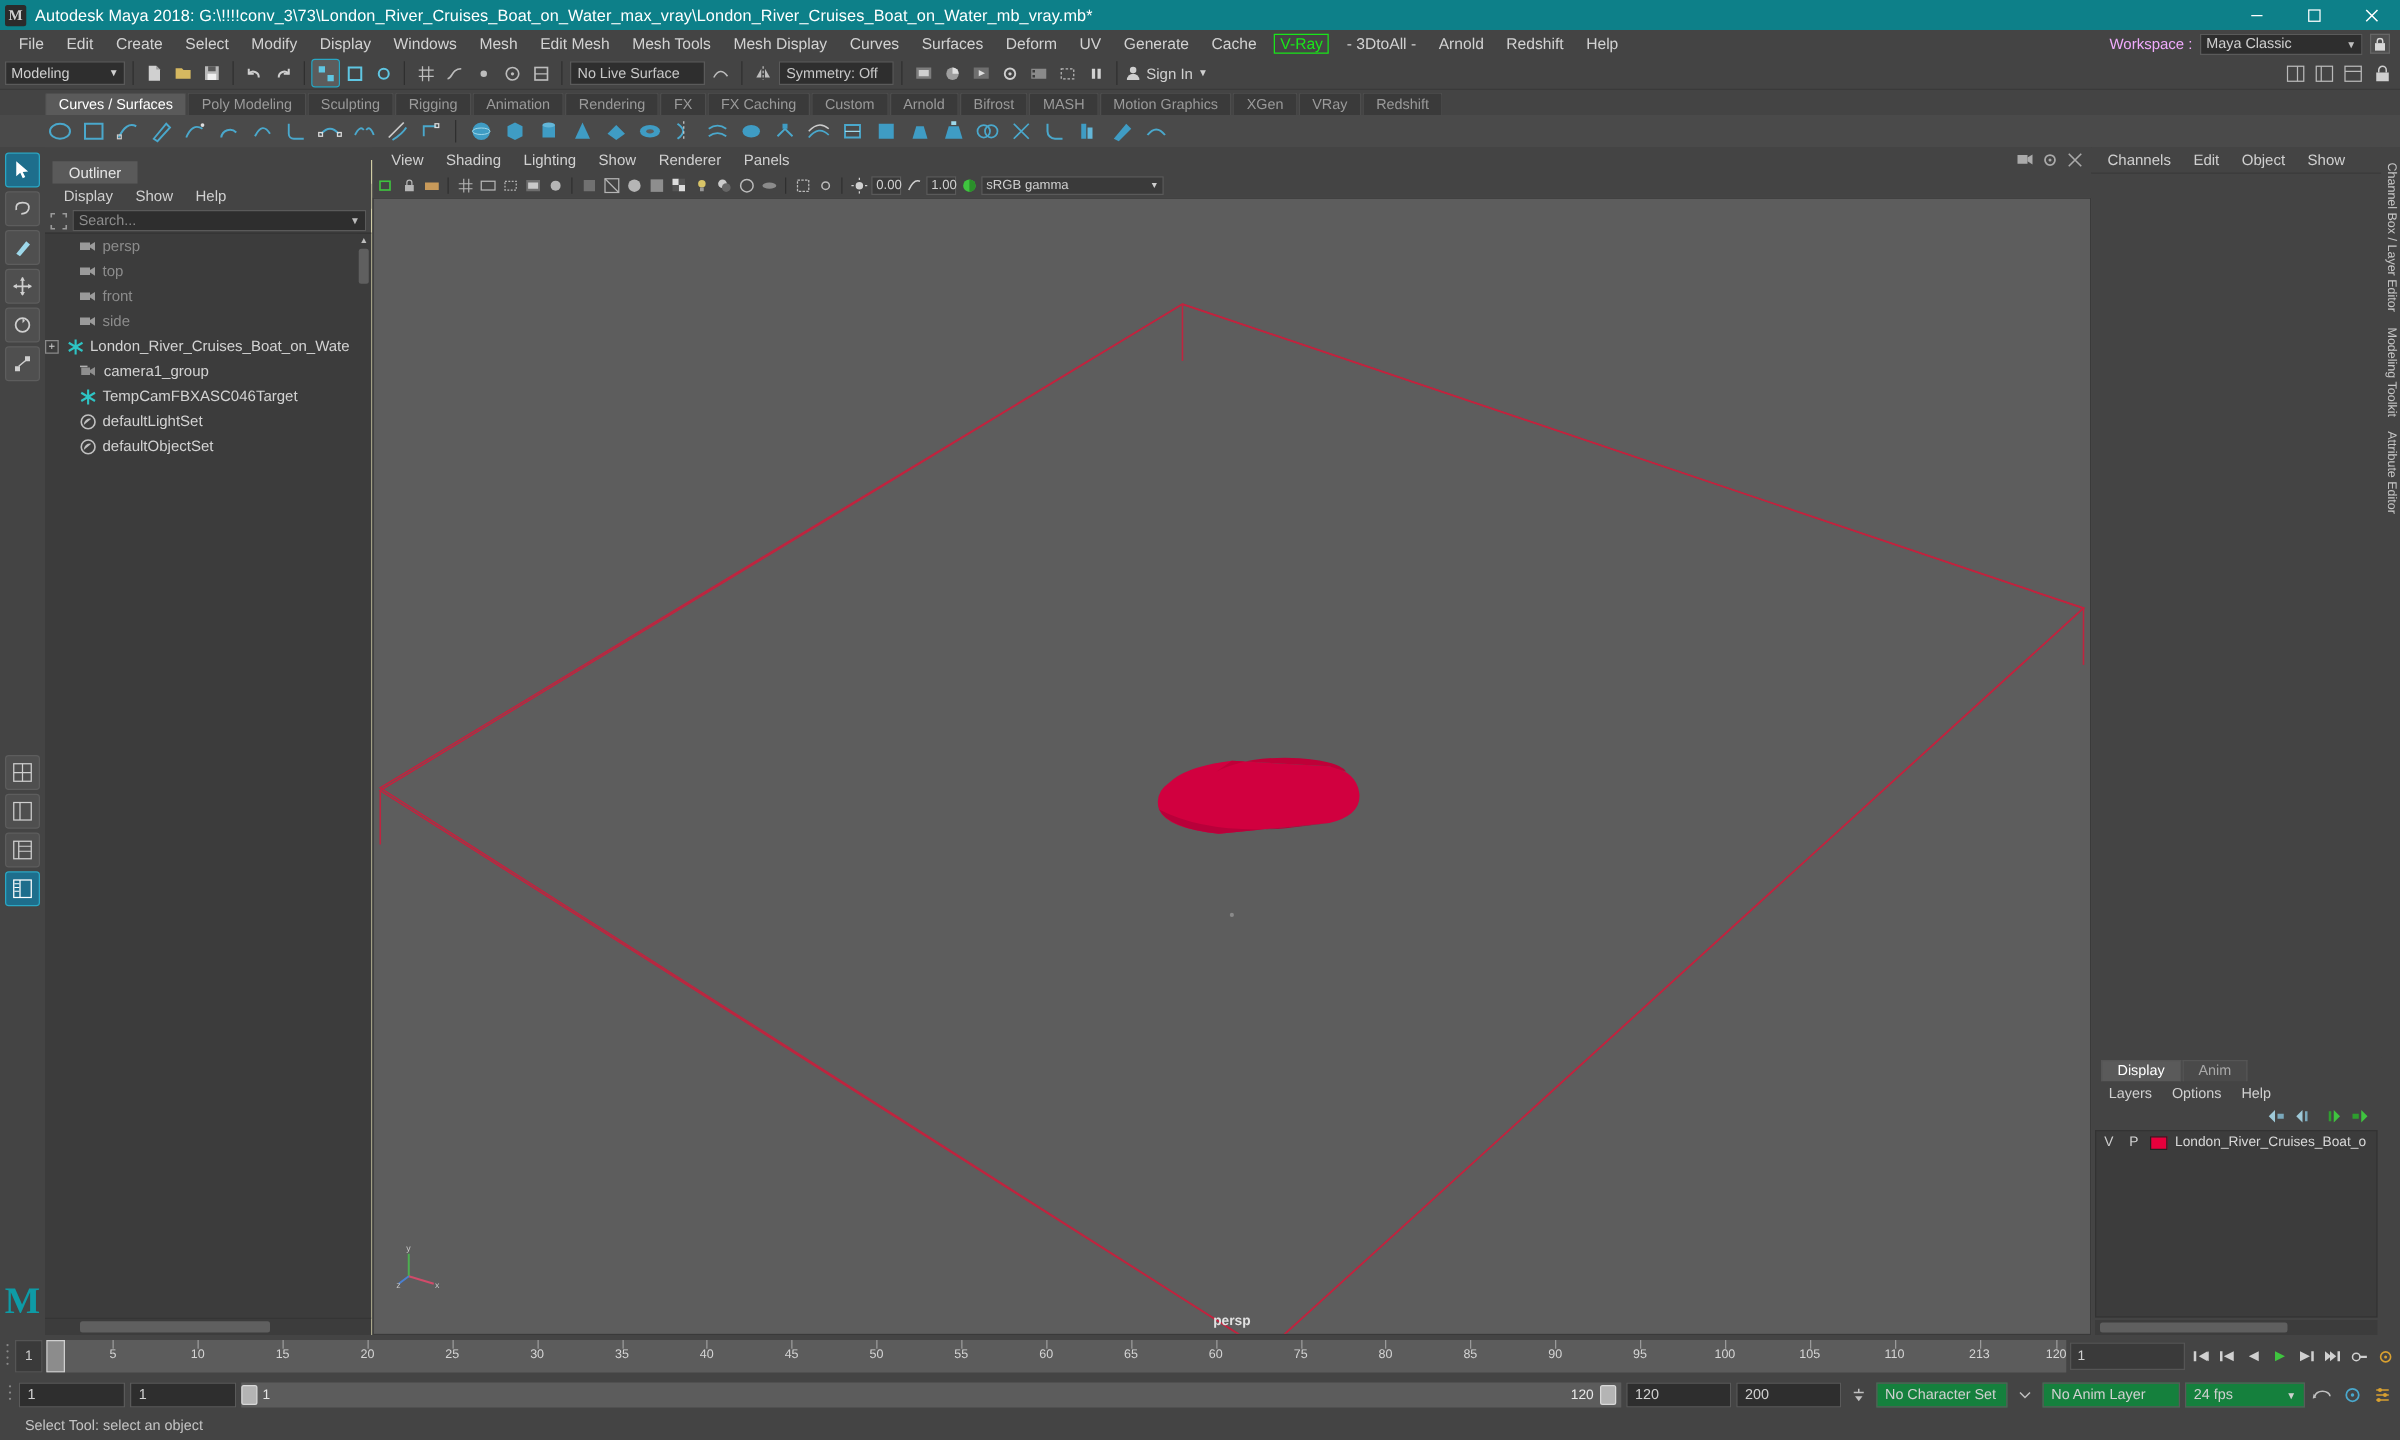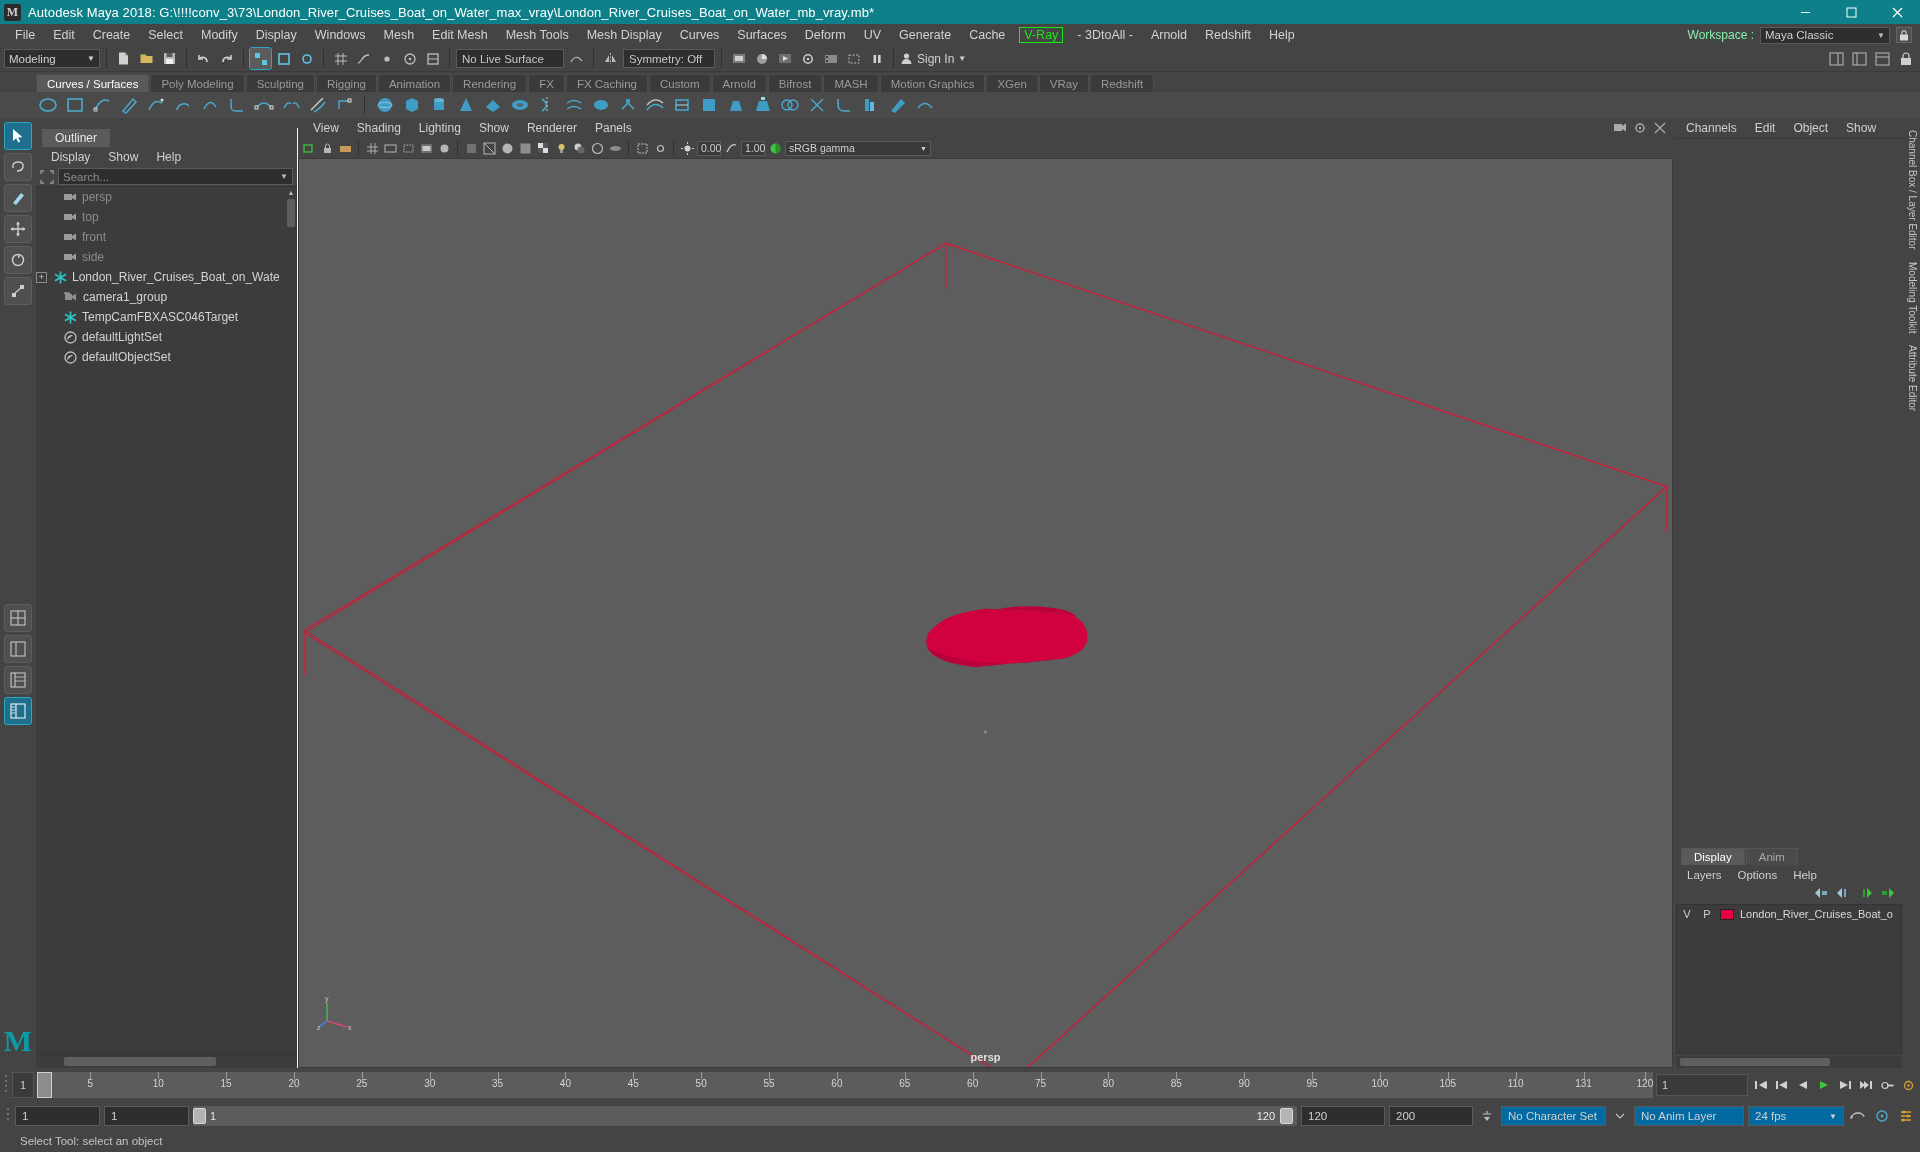--- a/index.html
+++ b/index.html
@@ -30,21 +30,21 @@
   .title-btn svg { display:block; }
 
   
   .menubar {
     height:22px; background:#444444; display:flex; align-items:center;
     padding-left:6px; flex:0 0 22px; font-size:12.5px;
   }
   .menu-item { padding:2px 9px; color:#d2d2d2; white-space:nowrap; }
   .menu-item.vray { color:#19e619; border:1px solid #19e619; padding:0px 4px; margin:0 5px; }
   .menubar .right { margin-left:auto; display:flex; align-items:center; gap:6px; padding-right:8px; }
-  .ws-label { color:#86efac; font-size:12px; }
+  .ws-label { color:#f0abfc; font-size:12px; }
   .ws-select {
     width:130px; height:17px; background:#2e2e2e; border:1px solid #5a5a5a; color:#d0d0d0;
     font-size:11.5px; display:flex; align-items:center; padding:0 4px; position:relative;
   }
   .ws-select .arrow { margin-left:auto; font-size:8px; color:#c0c0c0; }
   .ws-lock { width:16px;height:16px;background:#4f4f4f;border:1px solid #666; display:flex;align-items:center;justify-content:center; }
 
   
   .statusline {
     height:26px; background:#444444; display:flex; align-items:center; gap:2px;
@@ -174,21 +174,21 @@
   .tsb { width:20px;height:20px;display:flex;align-items:center;justify-content:center; }
 
   
   .rangerow { flex:0 0 28px; display:flex; align-items:center; gap:4px; padding:0 4px; background:#444; }
   .rfield { height:20px; background:#2e2e2e;border:1px solid #5a5a5a;color:#d0d0d0;font-size:11.5px;
             display:flex;align-items:center;padding:0 6px; }
   .range-track { flex:1 1 auto; height:20px; background:#5c5c5c; position:relative; display:flex; align-items:center; }
   .range-handle { width:13px;height:16px;background:#b4b4b4;border:1px solid #d8d8d8;border-radius:2px; }
   .range-lbl { font-size:11px; color:#e4e4e4; margin-left:4px;}
   .range-right-lbl { position:absolute; right:22px; font-size:11px; color:#e8e8e8; }
-  .sel-box { height:20px;background:#0369a1;border:1px solid #5a5a5a;color:#d0d0d0;font-size:11.5px;
+  .sel-box { height:20px;background:#15803d;border:1px solid #5a5a5a;color:#d0d0d0;font-size:11.5px;
              display:flex;align-items:center;padding:0 6px; }
   .sel-box .arrow{margin-left:auto; font-size:8px; padding-left:8px;}
 
   
   .cmdrow { flex:0 0 28px; display:flex; align-items:center; gap:6px; padding:0 6px; background:#444; }
   .mel-lbl { font-size:12px; color:#d8d8d8; padding-left:14px; }
   .mel-input { flex:1 1 auto; height:20px; background:#2e2e2e; border:1px solid #5a5a5a; }
   .mel-out { width:270px; height:20px; background:#2e2e2e; border:1px solid #5a5a5a; }
   .mel-btn { width:22px;height:20px;background:#4a4a4a;border:1px solid #5a5a5a;
              display:flex;align-items:center;justify-content:center; }
@@ -1124,21 +1124,21 @@
         <div class="ts-num" style="left: 74.7%;">90</div>
         <div class="ts-tick" style="left: 78.9%;"></div>
         <div class="ts-num" style="left: 78.9%;">95</div>
         <div class="ts-tick" style="left: 83.1%;"></div>
         <div class="ts-num" style="left: 83.1%;">100</div>
         <div class="ts-tick" style="left: 87.3%;"></div>
         <div class="ts-num" style="left: 87.3%;">105</div>
         <div class="ts-tick" style="left: 91.5%;"></div>
         <div class="ts-num" style="left: 91.5%;">110</div>
         <div class="ts-tick" style="left: 95.7%;"></div>
-        <div class="ts-num" style="left: 95.7%;">131</div>
+        <div class="ts-num" style="left: 95.7%;">213</div>
         <div class="ts-tick" style="left: 99.5%;"></div>
         <div class="ts-num" style="left: 99.5%;">120</div>
       </div>
     <div class="ts-right">1</div>
     <div class="ts-btns">
       <div class="tsb">
           <svg width="14" height="12" viewBox="0 0 14 12">
             <rect x="1" y="2" width="2" height="8" fill="#d0d0d0"></rect>
             <path d="M12 2 L5 6 L12 10z" fill="#d0d0d0"></path>
             <path d="M13 2 L8 6 L13 10z" fill="#d0d0d0"></path>

